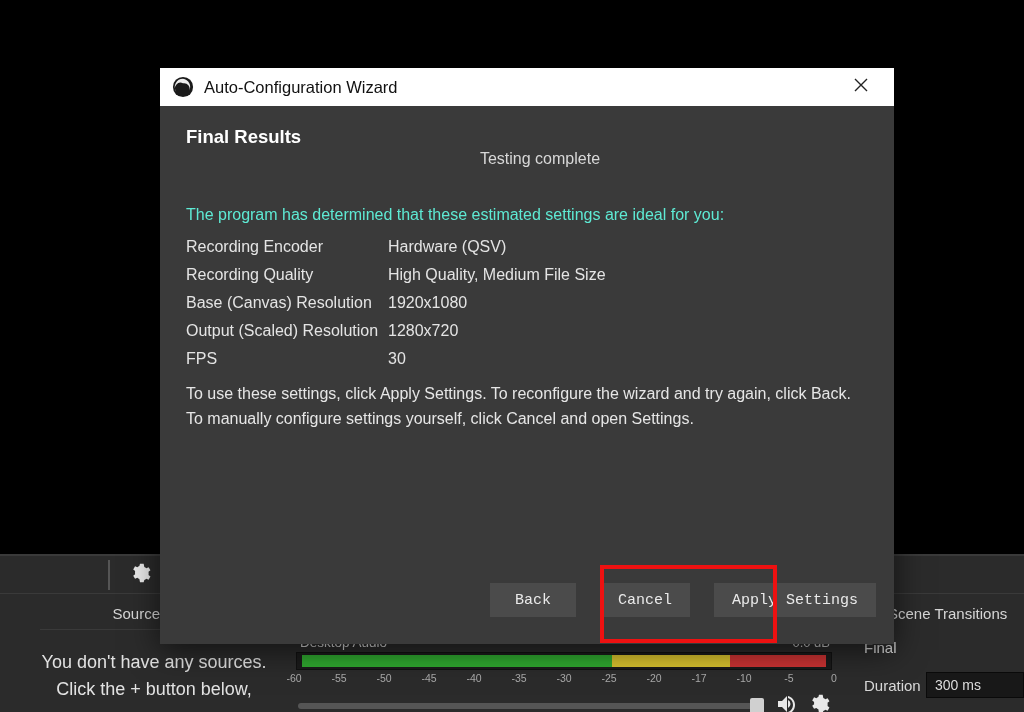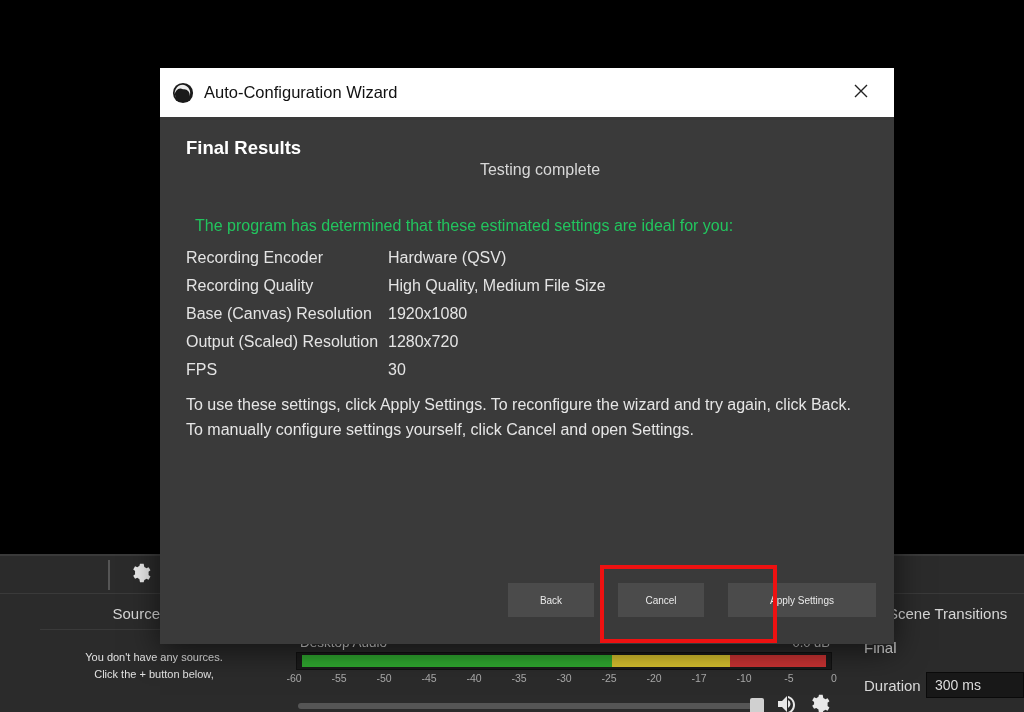--- a/index.html
+++ b/index.html
@@ -7,21 +7,21 @@
 
   
   .obs-bg { position: absolute; inset: 0; background: #000; }
   .obs-lower { position: absolute; left: 0; right: 0; bottom: 0; height: 158px; background: #2b2b2b; border-top: 2px solid #3a3a3a; }
   .obs-toolbar-strip { position: absolute; left:0; right:0; top:0; height:38px; background:#2b2b2b; border-bottom:1px solid #3a3a3a; display:flex; align-items:center; }
   .gear-area { position:absolute; left:108px; top:4px; width:48px; height:30px; display:flex; align-items:center; justify-content:center; border-left:2px solid #555; padding-left:14px;}
   .gear-icon svg { width:22px; height:22px; fill:#e8e8e8; }
   .panel-header { position:absolute; top:49px; height:25px; color:#d6d6d6; font-size:15px; text-align:center; }
   .sources-header { left:40px; width:200px; border-bottom:1px solid #3a3a3a;}
   .transitions-header { right:0; width:140px; text-align:left; padding-left:4px;}
-  .no-sources { position:absolute; left:28px; top:93px; width:252px; color:#e2e2e2; font-size:11px; line-height:1.5; text-align:center; }
+  .no-sources { position:absolute; left:28px; top:93px; width:252px; color:#e2e2e2; font-size:18px; line-height:1.5; text-align:center; }
 
   .mixer { position:absolute; left:294px; top:79px; width:540px; }
   .mixer-label { font-size:13.5px; color:#d8d8d8; margin-bottom:2px; padding-left:6px;}
   .mixer-db  { position:absolute; right:4px; top:0; font-size:13px; color:#ccc;}
   .meter-wrap { position:relative; height:18px; margin:1px 2px 0 2px; background:#1b1b1b; border:1px solid #111;}
   .meter-seg { position:absolute; top:2px; bottom:2px; }
   .seg-g { left:1%; width:58%; background:#2fa82f; }
   .seg-y { left:59%; width:22%; background:#d8c22e; }
   .seg-r { left:81%; width:18%; background:#c33; }
   .meter-ticks { position:relative; height:16px; color:#aaa; font-size:10.5px; margin-top:2px;}
@@ -32,36 +32,36 @@
   .spk-icon svg { width:28px; height:24px; fill:#e8e8e8;}
   .mixer-gear svg { width:22px; height:22px; fill:#e8e8e8;}
 
   .trans-panel { position:absolute; right:0; top:76px; width:168px; }
   .trans-row { display:flex; align-items:center; height:30px; margin-bottom:8px; }
   .trans-label { width:70px; font-size:15px; color:#d8d8d8; padding-left:8px;}
   .trans-field { flex:1; height:26px; background:#181818; border:1px solid #0a0a0a; color:#ddd; font-size:14px; display:flex; align-items:center; padding:0 8px; }
 
   
   .dialog { position:absolute; left:160px; top:68px; width:734px; height:576px; background:#3a3a3a; box-shadow: 0 6px 30px rgba(0,0,0,.6); display:flex; flex-direction:column; }
-  .dlg-titlebar { height:49px; background:#fff; color:#000; display:flex; align-items:center; padding:0 12px; }
+  .dlg-titlebar { height:38px; background:#fff; color:#000; display:flex; align-items:center; padding:0 12px; }
   .dlg-logo { width:22px; height:22px; margin-right:10px; }
   .dlg-title { font-size:16.5px; color:#111; flex:1;}
   .dlg-close { width:42px; height:42px; display:flex; align-items:center; justify-content:center; cursor:pointer;}
   .dlg-close svg { width:16px; height:16px; stroke:#222; stroke-width:1.4; fill:none;}
 
   .dlg-body { flex:1; padding:20px 26px 0 26px; color:#e6e6e6; font-size:16px; }
   .final-title { font-size:18.5px; font-weight:600; color:#fff; margin-bottom:2px;}
   .final-sub  { font-size:16px; color:#d8d8d8; margin-left:26px; margin-bottom:38px;text-align:center;}
-  .intro { margin-bottom:14px; color:#22c55e;margin-left:9px;}
+  .intro { margin-bottom:14px; color:#5eead4;}
   .kv-table { display:grid; grid-template-columns: 202px 1fr; row-gap:10px; margin-bottom:14px;}
   .kv-table div { color:#e4e4e4; }
   .outro { line-height:1.55; color:#e6e6e6;}
 
   .dlg-buttons { height:78px; display:flex; align-items:center; justify-content:flex-end; gap:24px; padding:0 18px 10px 0;}
-  .btn { min-width:86px; height:34px; background:#4b4b4b; color:#eaeaea; font-size:10px; border:none; display:flex; align-items:center; justify-content:center; padding:0 18px; cursor:pointer;}
+  .btn { min-width:86px; height:34px; background:#4b4b4b; color:#eaeaea; font-size:15px; border:none; display:flex; align-items:center; justify-content:center; padding:0 18px; cursor:pointer;font-family:Liberation Mono, monospace;}
   .btn-apply { min-width:148px;}
 
   .highlight-box { position:absolute; left:600px; top:565px; width:177px; height:78px; border:4px solid #e11; pointer-events:none; }
 </style>
 </head>
 <body>
 
 <div class="obs-bg">
   <div class="obs-lower">
 

